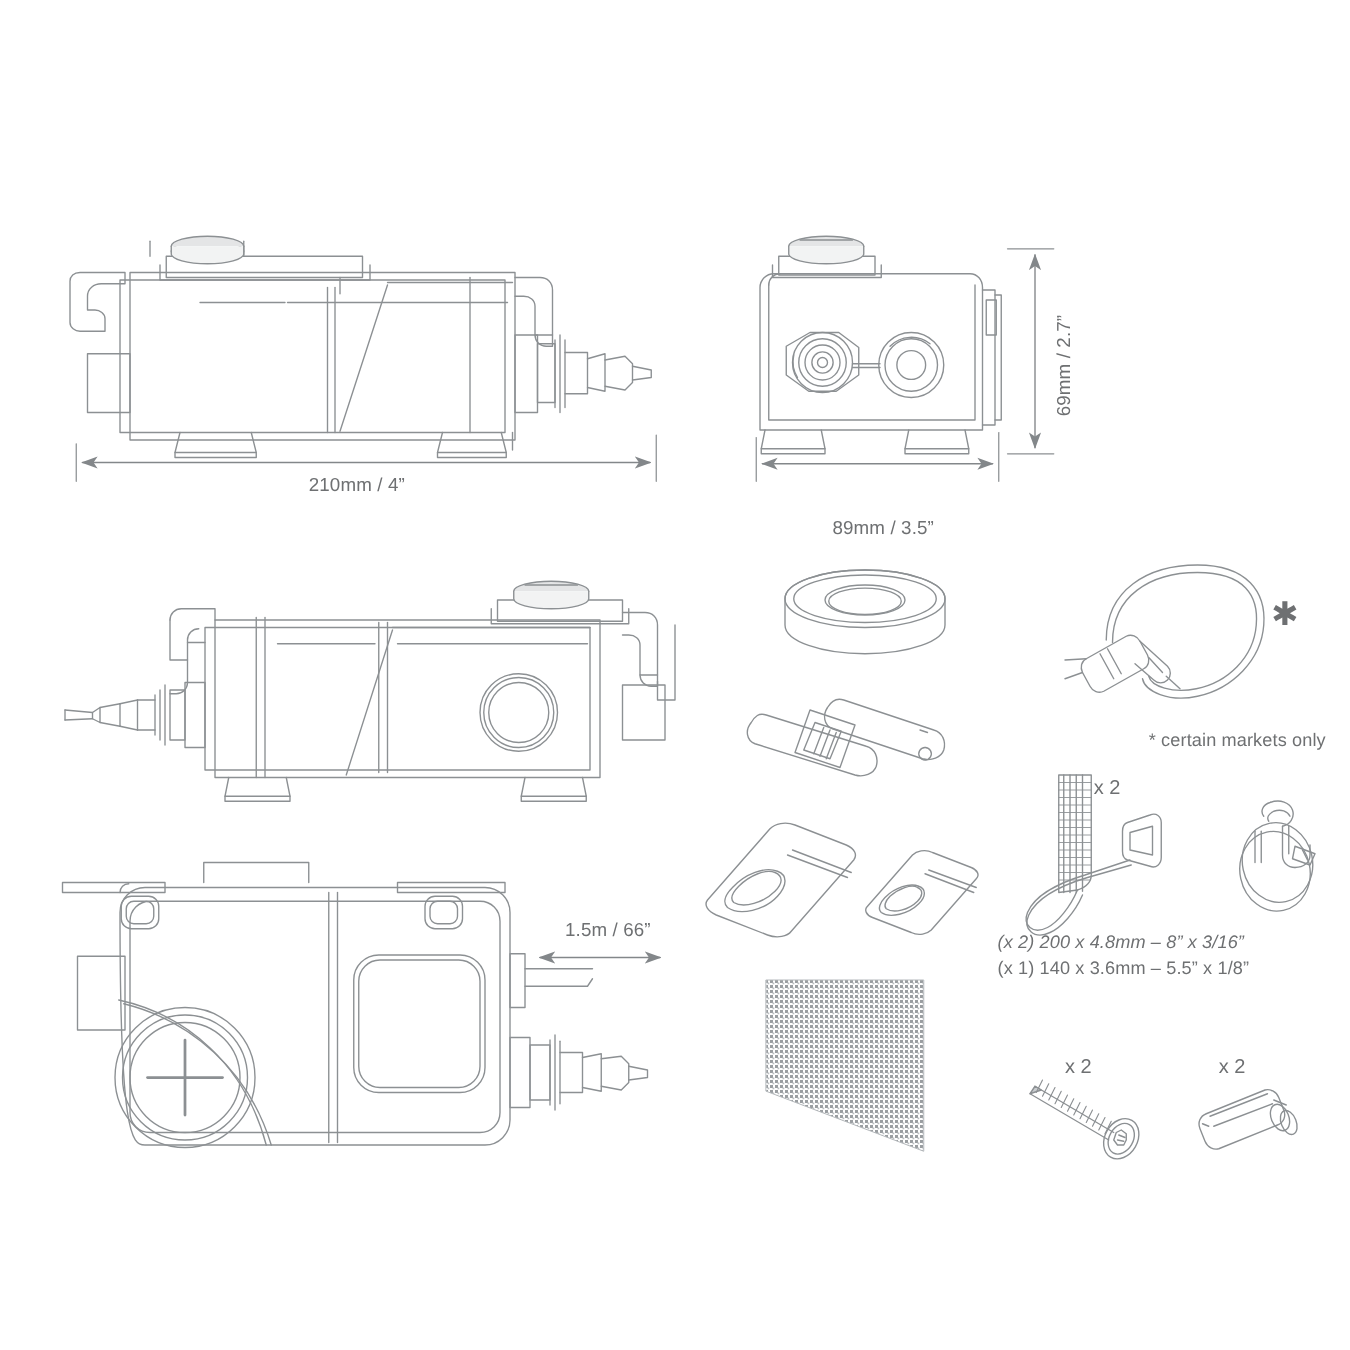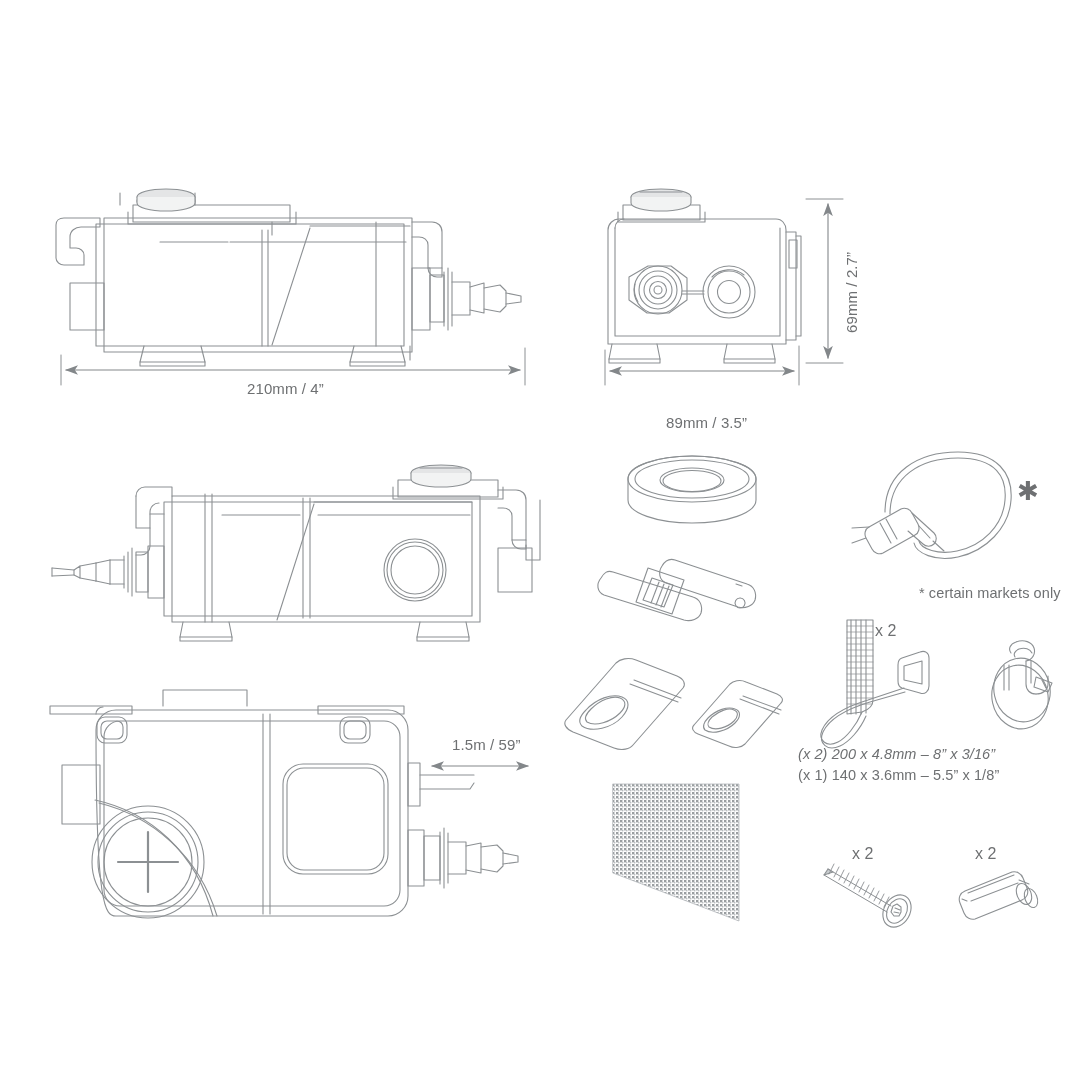--- a/index.html
+++ b/index.html
@@ -412,21 +412,21 @@
 
     </g>
   </svg>
 
   <div class="lbl" style="left:247px;top:378px;">210mm / 4”</div>
 
   <div class="lbl" style="left:666px;top:380px;margin-top:32px;">89mm / 3.5”</div>
 
   <div class="lbl vert" style="left:841px;top:333px;">69mm / 2.7”</div>
 
-  <div class="lbl" style="left:452px;top:734px;">1.5m / 59”</div>
+  <div class="lbl" style="left:452px;top:734px;">1.5m / 66”</div>
 
   <div class="ast" style="left:1017px;top:478px;">✱</div>
 
   <div class="lbl note" style="left:919px;top:583px;">* certain markets only</div>
 
   <div class="qty" style="left:875px;top:622px;">x 2</div>
 
   <div class="lbl small" style="left:798px;top:744px;font-style:italic;">(x 2) 200 x 4.8mm – 8” x 3/16”</div>
 
   <div class="lbl small" style="left:798px;top:765px;text-align:center;">(x 1) 140 x 3.6mm – 5.5” x 1/8”</div>

